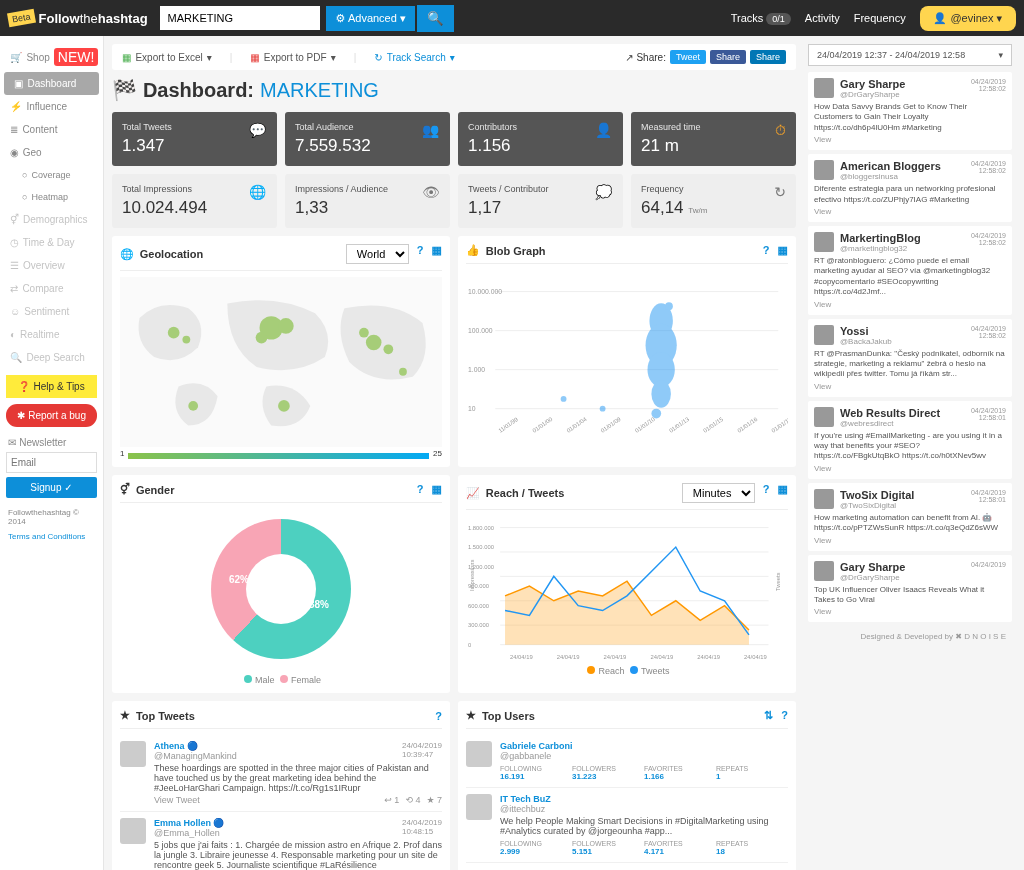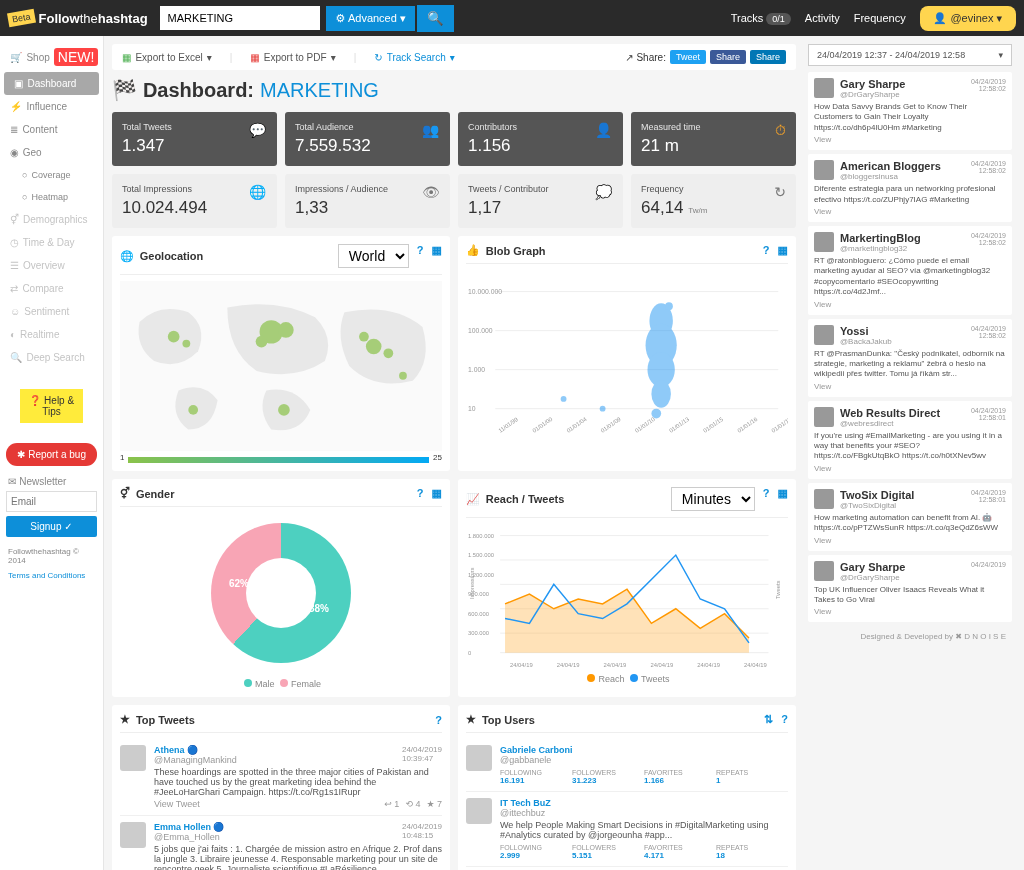--- a/index.html
+++ b/index.html
@@ -13,21 +13,21 @@
 .btn-sch{background:#0d8fd9;color:#fff;padding:6px 10px;border:none;margin-left:2px}
 .tb-right{margin-left:auto;display:flex;align-items:center;gap:14px;font-size:11px}
 .tracks-badge{background:#555;padding:1px 6px;border-radius:8px;font-size:9px}
 .user-btn{background:#ffd54f;color:#333;padding:6px 14px;border-radius:8px}
 .layout{display:flex}
 .sidebar{width:104px;background:#fff;padding:6px 0;min-height:834px;border-right:1px solid #e5e5e5}
 .s-item{padding:6px 10px;font-size:10px;color:#888;display:flex;align-items:center;gap:4px;cursor:pointer}
 .s-item.active{background:#a8a8a8;color:#fff;border-radius:3px;margin:0 4px}
 .s-item.sub{padding-left:22px;font-size:9px}
 .new-badge{background:#ff4444;color:#fff;font-size:14px;padding:1px 4px;border-radius:3px;margin-left:auto}
-.help-btn{background:#ffeb3b;color:#333;margin:20px;padding:6px;text-align:center;font-size:10px;border-radius:0}
+.help-btn{background:#ffeb3b;color:#333;margin:6px;padding:6px;text-align:center;font-size:10px;border-radius:0}
 .bug-btn{background:#e53935;color:#fff;margin:0 6px 6px;padding:6px;text-align:center;font-size:10px;border-radius:11px}
 .nl-label{padding:4px 8px;font-size:10px;color:#888}
 .nl-input{margin:0 6px;width:calc(100% - 12px);padding:4px;border:1px solid #ddd;font-size:10px}
 .signup{background:#0d8fd9;color:#fff;margin:4px 6px;padding:5px;text-align:center;font-size:10px;border-radius:2px}
 .copy{font-size:8px;color:#888;padding:6px 8px}
 .terms{font-size:8px;color:#0d8fd9;padding:0 8px}
 .main{flex:1;padding:8px 8px 8px 8px;max-width:700px}
 .toolbar{background:#fff;padding:6px 10px;display:flex;align-items:center;gap:18px;border-radius:3px;margin-bottom:8px;font-size:10px}
 .tb-link{color:#555;display:flex;align-items:center;gap:4px}
 .tb-share{margin-left:auto;display:flex;gap:4px;align-items:center}
@@ -40,21 +40,21 @@
 .stat.light{background:#eee;color:#333}
 .stat-label{font-size:9px;opacity:.85}
 .stat-val{font-size:17px;margin-top:4px}
 .stat-ic{position:absolute;top:10px;right:10px;color:#ffa726;font-size:14px}
 .stat.light .stat-ic{color:#777}
 .sub-tag{font-size:8px;opacity:.6}
 .panels{display:grid;grid-template-columns:1fr 1fr;gap:8px;margin-top:8px}
 .panel{background:#fff;border-radius:3px;padding:8px}
 .p-head{display:flex;align-items:center;gap:6px;font-size:11px;font-weight:bold;padding-bottom:6px;border-bottom:1px solid #eee;margin-bottom:6px}
 .p-tools{margin-left:auto;display:flex;gap:8px;color:#0d8fd9;font-size:11px}
-.sel{border:1px solid #ccc;padding:2px 6px;font-size:14px;background:#fff}
+.sel{border:1px solid #ccc;padding:2px 6px;font-size:11px;background:#fff}
 .map-body{height:170px;position:relative;background:linear-gradient(#fafafa,#fafafa)}
 .gradient-bar{height:6px;background:linear-gradient(90deg,#8bc34a,#03a9f4);margin-top:6px}
 .blob-body{height:170px;position:relative}
 .donut{width:140px;height:140px;border-radius:50%;background:conic-gradient(#4dd0c0 0 62%,#f8a5b5 62% 100%);margin:16px auto;display:flex;align-items:center;justify-content:center;position:relative}
 .donut::after{content:"";width:70px;height:70px;background:#fff;border-radius:50%;position:absolute}
 .d-label{position:absolute;font-size:10px;font-weight:bold;color:#fff}
 .legend{text-align:center;font-size:9px;color:#888}
 .leg-dot{display:inline-block;width:8px;height:8px;border-radius:50%;margin:0 3px}
 .chart-body{height:150px;position:relative}
 .tweet-item{display:flex;gap:8px;padding:6px 0;border-bottom:1px solid #f0f0f0;font-size:9px}

